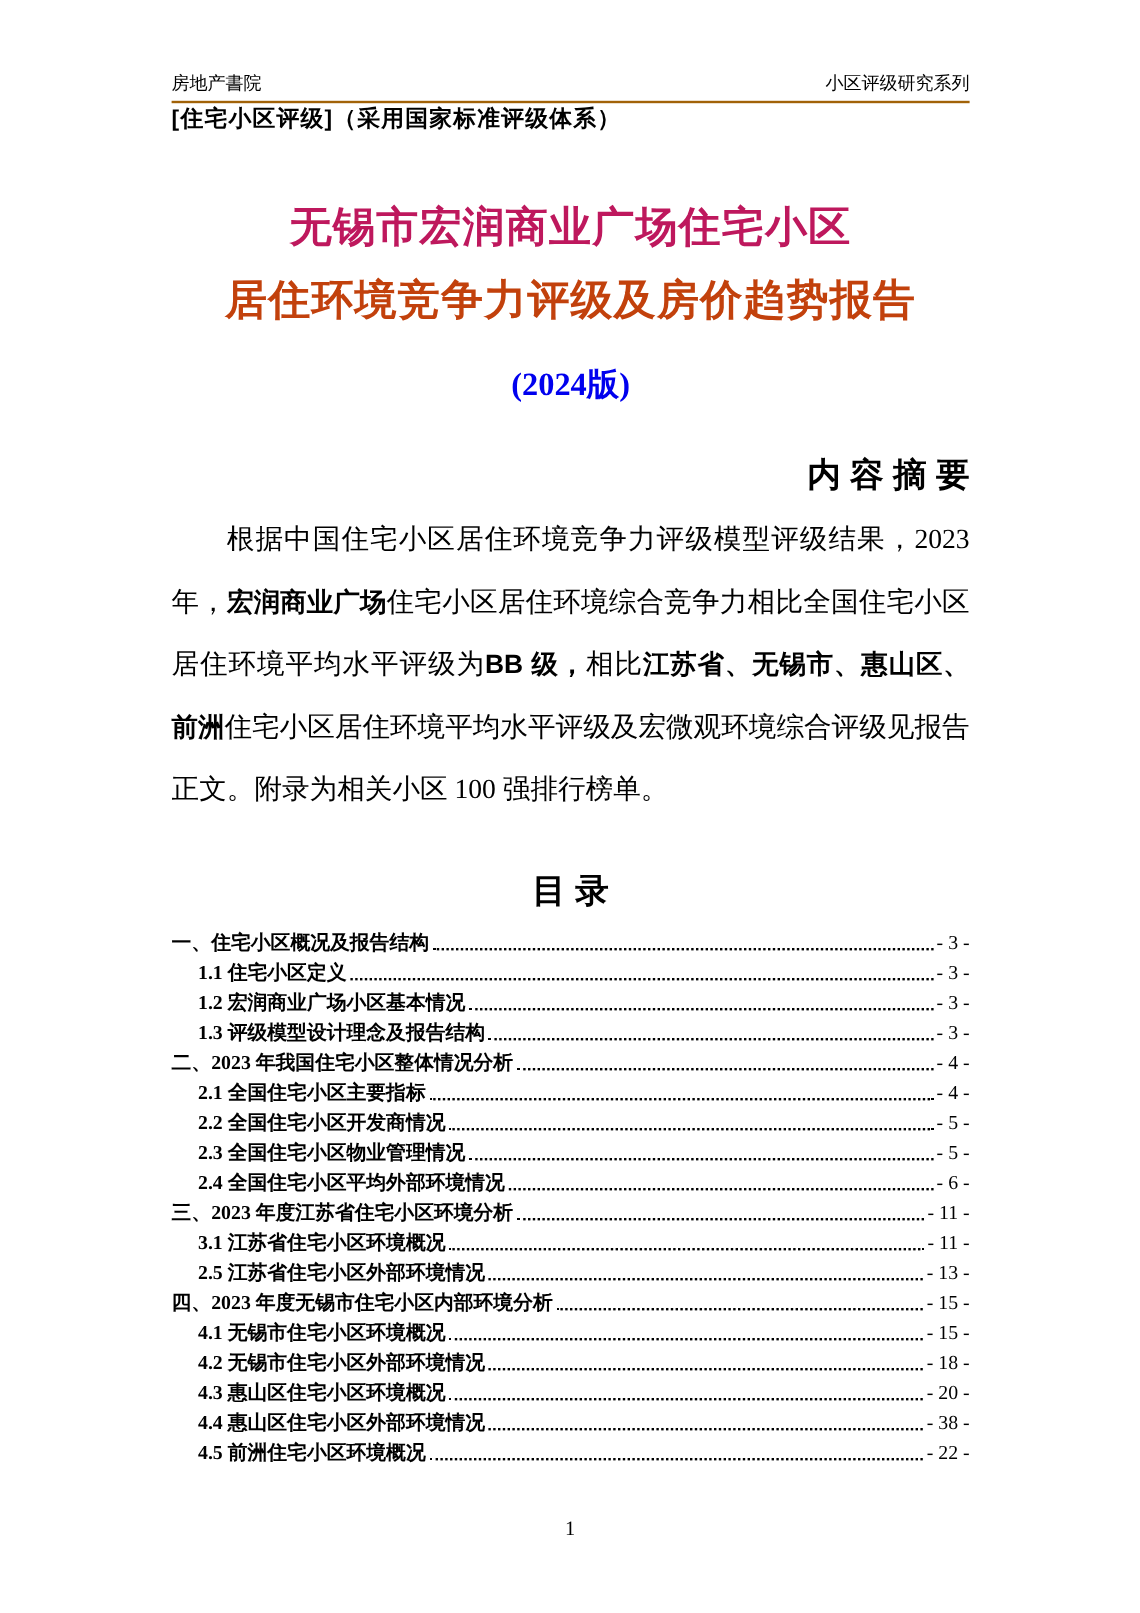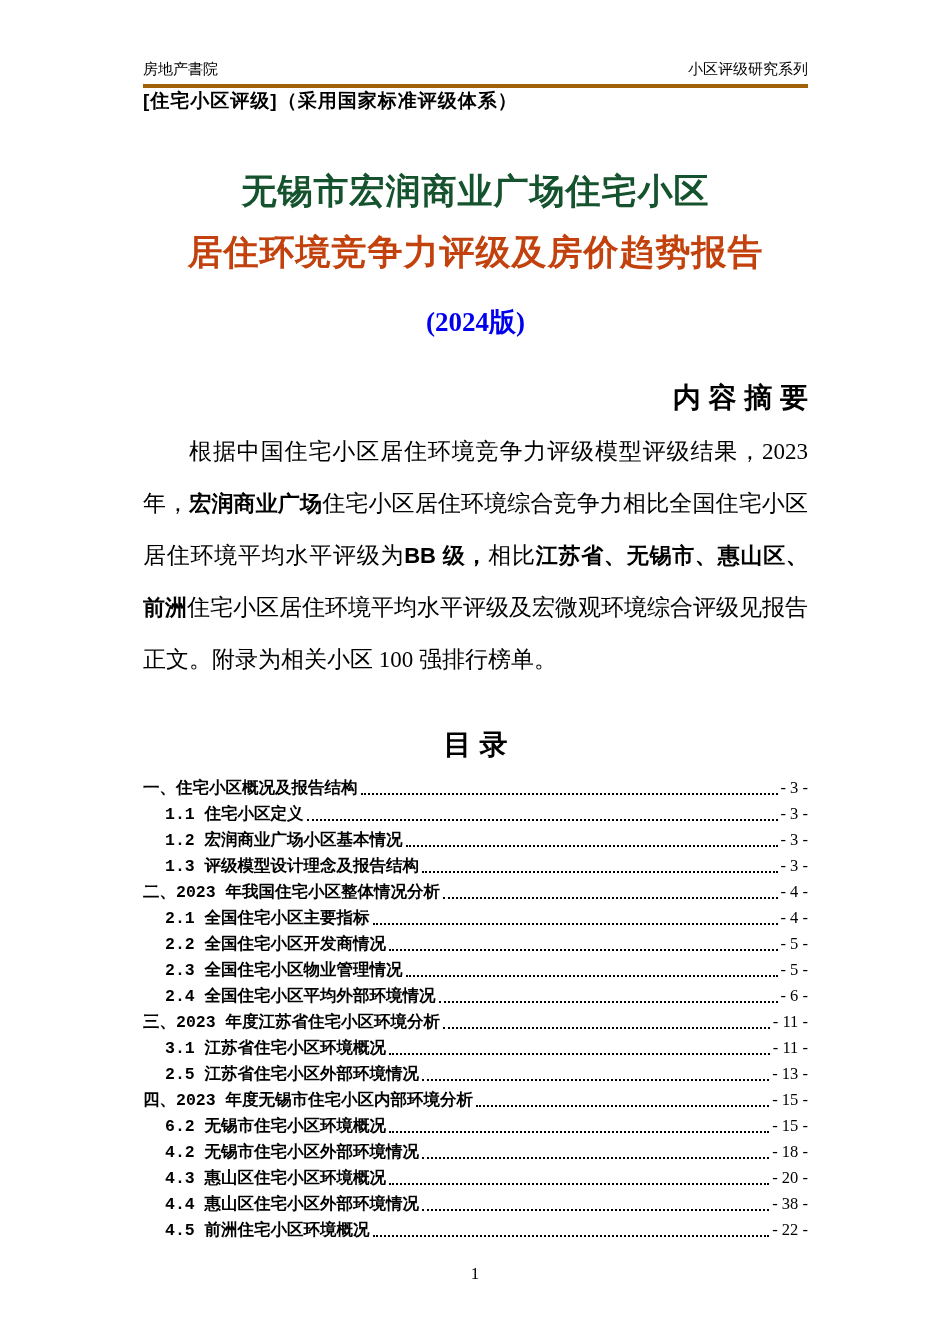--- a/index.html
+++ b/index.html
@@ -17,21 +17,21 @@
   .inner { padding: 60px 142px 0 143px; }
 
   
   .hdr {
     display: flex;
     justify-content: space-between;
     align-items: flex-end;
     font-family: "Liberation Sans", sans-serif;
     font-size: 15px;
     padding-bottom: 5px;
-    border-bottom: 4px solid #a16207;
+    border-bottom: 2px solid #a16207;
   }
 
   
   .tagline {
     font-family: "Liberation Sans", sans-serif;
     font-weight: bold;
     font-size: 19px;
     letter-spacing: 1px;
   }
 
@@ -77,21 +77,21 @@
     font-family: "Liberation Sans", sans-serif;
     font-size: 28px;
     font-weight: bold;
     line-height: 28px;
   }
   .toc { margin-top: 13px; font-size: 17px; line-height: 25px; }
   .toc-item { display: flex; align-items: baseline; }
   .toc-item.level2 { padding-left: 22px; }
   .toc-label {
     white-space: nowrap;
-    font-family: Liberation Mono, monospace;
+    font-family: Liberation Serif, serif;
     font-weight: bold;
     font-size: 16.5px;
   }
   .toc-dots {
     flex: 1 1 auto;
     min-width: 16px;
     border-bottom: 2px dotted #000;
     align-self: flex-end;
     margin: 0 3px 6px 3px;
   }
@@ -113,21 +113,21 @@
   <div class="inner">
 
     <div class="hdr">
       <span>房地产書院</span>
       <span>小区评级研究系列</span>
     </div>
 
     <div class="tagline">[住宅小区评级]（采用国家标准评级体系）</div>
 
     <div class="title-block">
-      <div class="t1 blue" style="color: #14532d;">无锡市宏润商业广场住宅小区</div>
+      <div class="t1 blue" style="color: #be185d;">无锡市宏润商业广场住宅小区</div>
       <div class="t1 t2 blue" style="color: #c2410c;">居住环境竞争力评级及房价趋势报告</div>
       <div class="edition blue" style="color: rgb(0, 0, 238); margin-top: 38px;">(2024版)</div>
     </div>
 
     <div class="abstract-heading">内 容 摘 要</div>
 
     <p class="abstract"><span>根据中国住宅小区居住环境竞争力评级模型评级结果，2023 年，</span><span class="b">宏润商业广场</span><span>住宅小区居住环境综合竞争力相比全国住宅小区居住环境平均水平评级为</span><span class="b">BB 级，</span><span>相比</span><span class="b">江苏省、无锡市、惠山区、前洲</span><span>住宅小区居住环境平均水平评级及宏微观环境综合评级见报告正文。附录为相关小区 100 强排行榜单。</span></p>
 
     <div class="toc-heading">目 录</div>
 
@@ -191,21 +191,21 @@
           <span class="toc-label">2.5 江苏省住宅小区外部环境情况</span>
           <span class="toc-dots"></span>
           <span class="toc-page">- 13 -</span>
         </div>
         <div class="toc-item level1">
           <span class="toc-label">四、2023 年度无锡市住宅小区内部环境分析</span>
           <span class="toc-dots"></span>
           <span class="toc-page">- 15 -</span>
         </div>
         <div class="toc-item level2">
-          <span class="toc-label">6.2 无锡市住宅小区环境概况</span>
+          <span class="toc-label">4.1 无锡市住宅小区环境概况</span>
           <span class="toc-dots"></span>
           <span class="toc-page">- 15 -</span>
         </div>
         <div class="toc-item level2">
           <span class="toc-label">4.2 无锡市住宅小区外部环境情况</span>
           <span class="toc-dots"></span>
           <span class="toc-page">- 18 -</span>
         </div>
         <div class="toc-item level2">
           <span class="toc-label">4.3 惠山区住宅小区环境概况</span>

